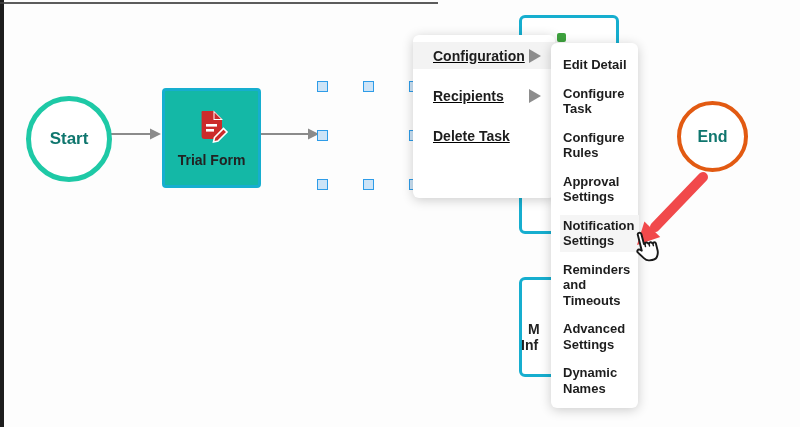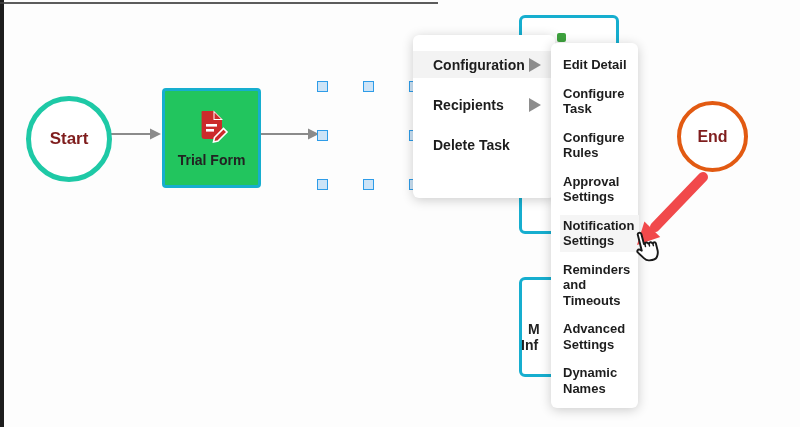--- a/index.html
+++ b/index.html
@@ -2,46 +2,46 @@
 <html><head>
 <meta charset="utf-8">
 <style>
   html,body{margin:0;padding:0;}
   body{font-family:"Liberation Sans",sans-serif;}
   .stage{position:relative;width:800px;height:427px;background:#fdfdfd;overflow:hidden;}
   .left-bar{position:absolute;left:0;top:0;width:4px;height:427px;background:#1d1d1d;}
   .top-line{position:absolute;left:0;top:2px;width:438px;height:2px;background:#3f3f3f;opacity:.85;}
 
   
-  .circle-node{position:absolute;border-radius:50%;background:#fff;display:flex;align-items:center;justify-content:center;font-weight:700;color:#7f1d1d;z-index:2;}
+  .circle-node{position:absolute;border-radius:50%;background:#fff;display:flex;align-items:center;justify-content:center;font-weight:700;color:#0f766e;z-index:2;}
   .start-node{left:26px;top:96px;width:76px;height:76px;border:5px solid #1ec9a6;font-size:17px;}
   .end-node{left:677px;top:101px;width:63px;height:63px;border:4px solid #e25a12;font-size:16px;}
 
   
-  .task-box{position:absolute;background:#22c55e;border-radius:4px;z-index:2;display:flex;flex-direction:column;align-items:center;justify-content:center;gap:4px;}
+  .task-box{position:absolute;background:#14b8a6;border-radius:4px;z-index:2;display:flex;flex-direction:column;align-items:center;justify-content:center;gap:4px;}
   .trial-box{left:162px;top:88px;width:93px;height:94px;border:3px solid #16aecf;}
   .approval-box{left:322px;top:86px;width:92px;height:98px;border:5px solid #2e9ce8;border-radius:2px;}
   .task-label{font-weight:700;font-size:14px;color:#222;}
   .hidden-box{position:absolute;background:#fff;border:3px solid #16aecf;border-radius:6px;z-index:1;}
   .hidden-top{left:519px;top:15px;width:94px;height:213px;}
   .hidden-bottom{left:519px;top:277px;width:94px;height:94px;}
   .frag{position:absolute;font-weight:700;font-size:14px;color:#222;z-index:1;}
   .frag1{left:528px;top:321px;}
   .frag2{left:521px;top:337px;}
   .green-dot{position:absolute;left:557px;top:33px;width:9px;height:9px;background:#3fa33f;border-radius:2px;z-index:1;}
 
   
   .handle{position:absolute;width:9px;height:9px;background:#cde4f7;border:1.5px solid #2e9ce8;z-index:3;}
 
   
   .connector-layer{position:absolute;left:0;top:0;z-index:1;pointer-events:none;}
 
   
   .menu-panel{position:absolute;background:#fff;border-radius:6px;box-shadow:0 2px 12px rgba(0,0,0,.20);z-index:10;}
-  .panel-main{left:413px;top:35px;width:142px;height:163px;padding-top:16px;box-sizing:border-box;}
+  .panel-main{left:413px;top:35px;width:142px;height:163px;padding-top:7px;box-sizing:border-box;text-decoration:underline;}
   .mi{height:27px;display:flex;align-items:center;padding:0 14px 0 20px;margin-bottom:13px;font-weight:700;font-size:14px;color:#1d1d1d;justify-content:space-between;}
   .mi.hl{background:#f3f3f3;}
   .mi:last-child{margin-bottom:22px;}
   .tri{width:0;height:0;border-top:7px solid transparent;border-bottom:7px solid transparent;border-left:12px solid #8d8d8d;}
 
   .panel-sub{left:551px;top:43px;width:87px;height:365px;padding:14px 0 0 12px;box-sizing:border-box;z-index:11;}
   .smi{font-weight:700;font-size:13px;line-height:15.5px;color:#1d1d1d;margin-bottom:13px;width:73px;}
   .smi.hl{background:#f5f5f5;box-shadow:0 0 0 3px #f5f5f5;}
 
   

